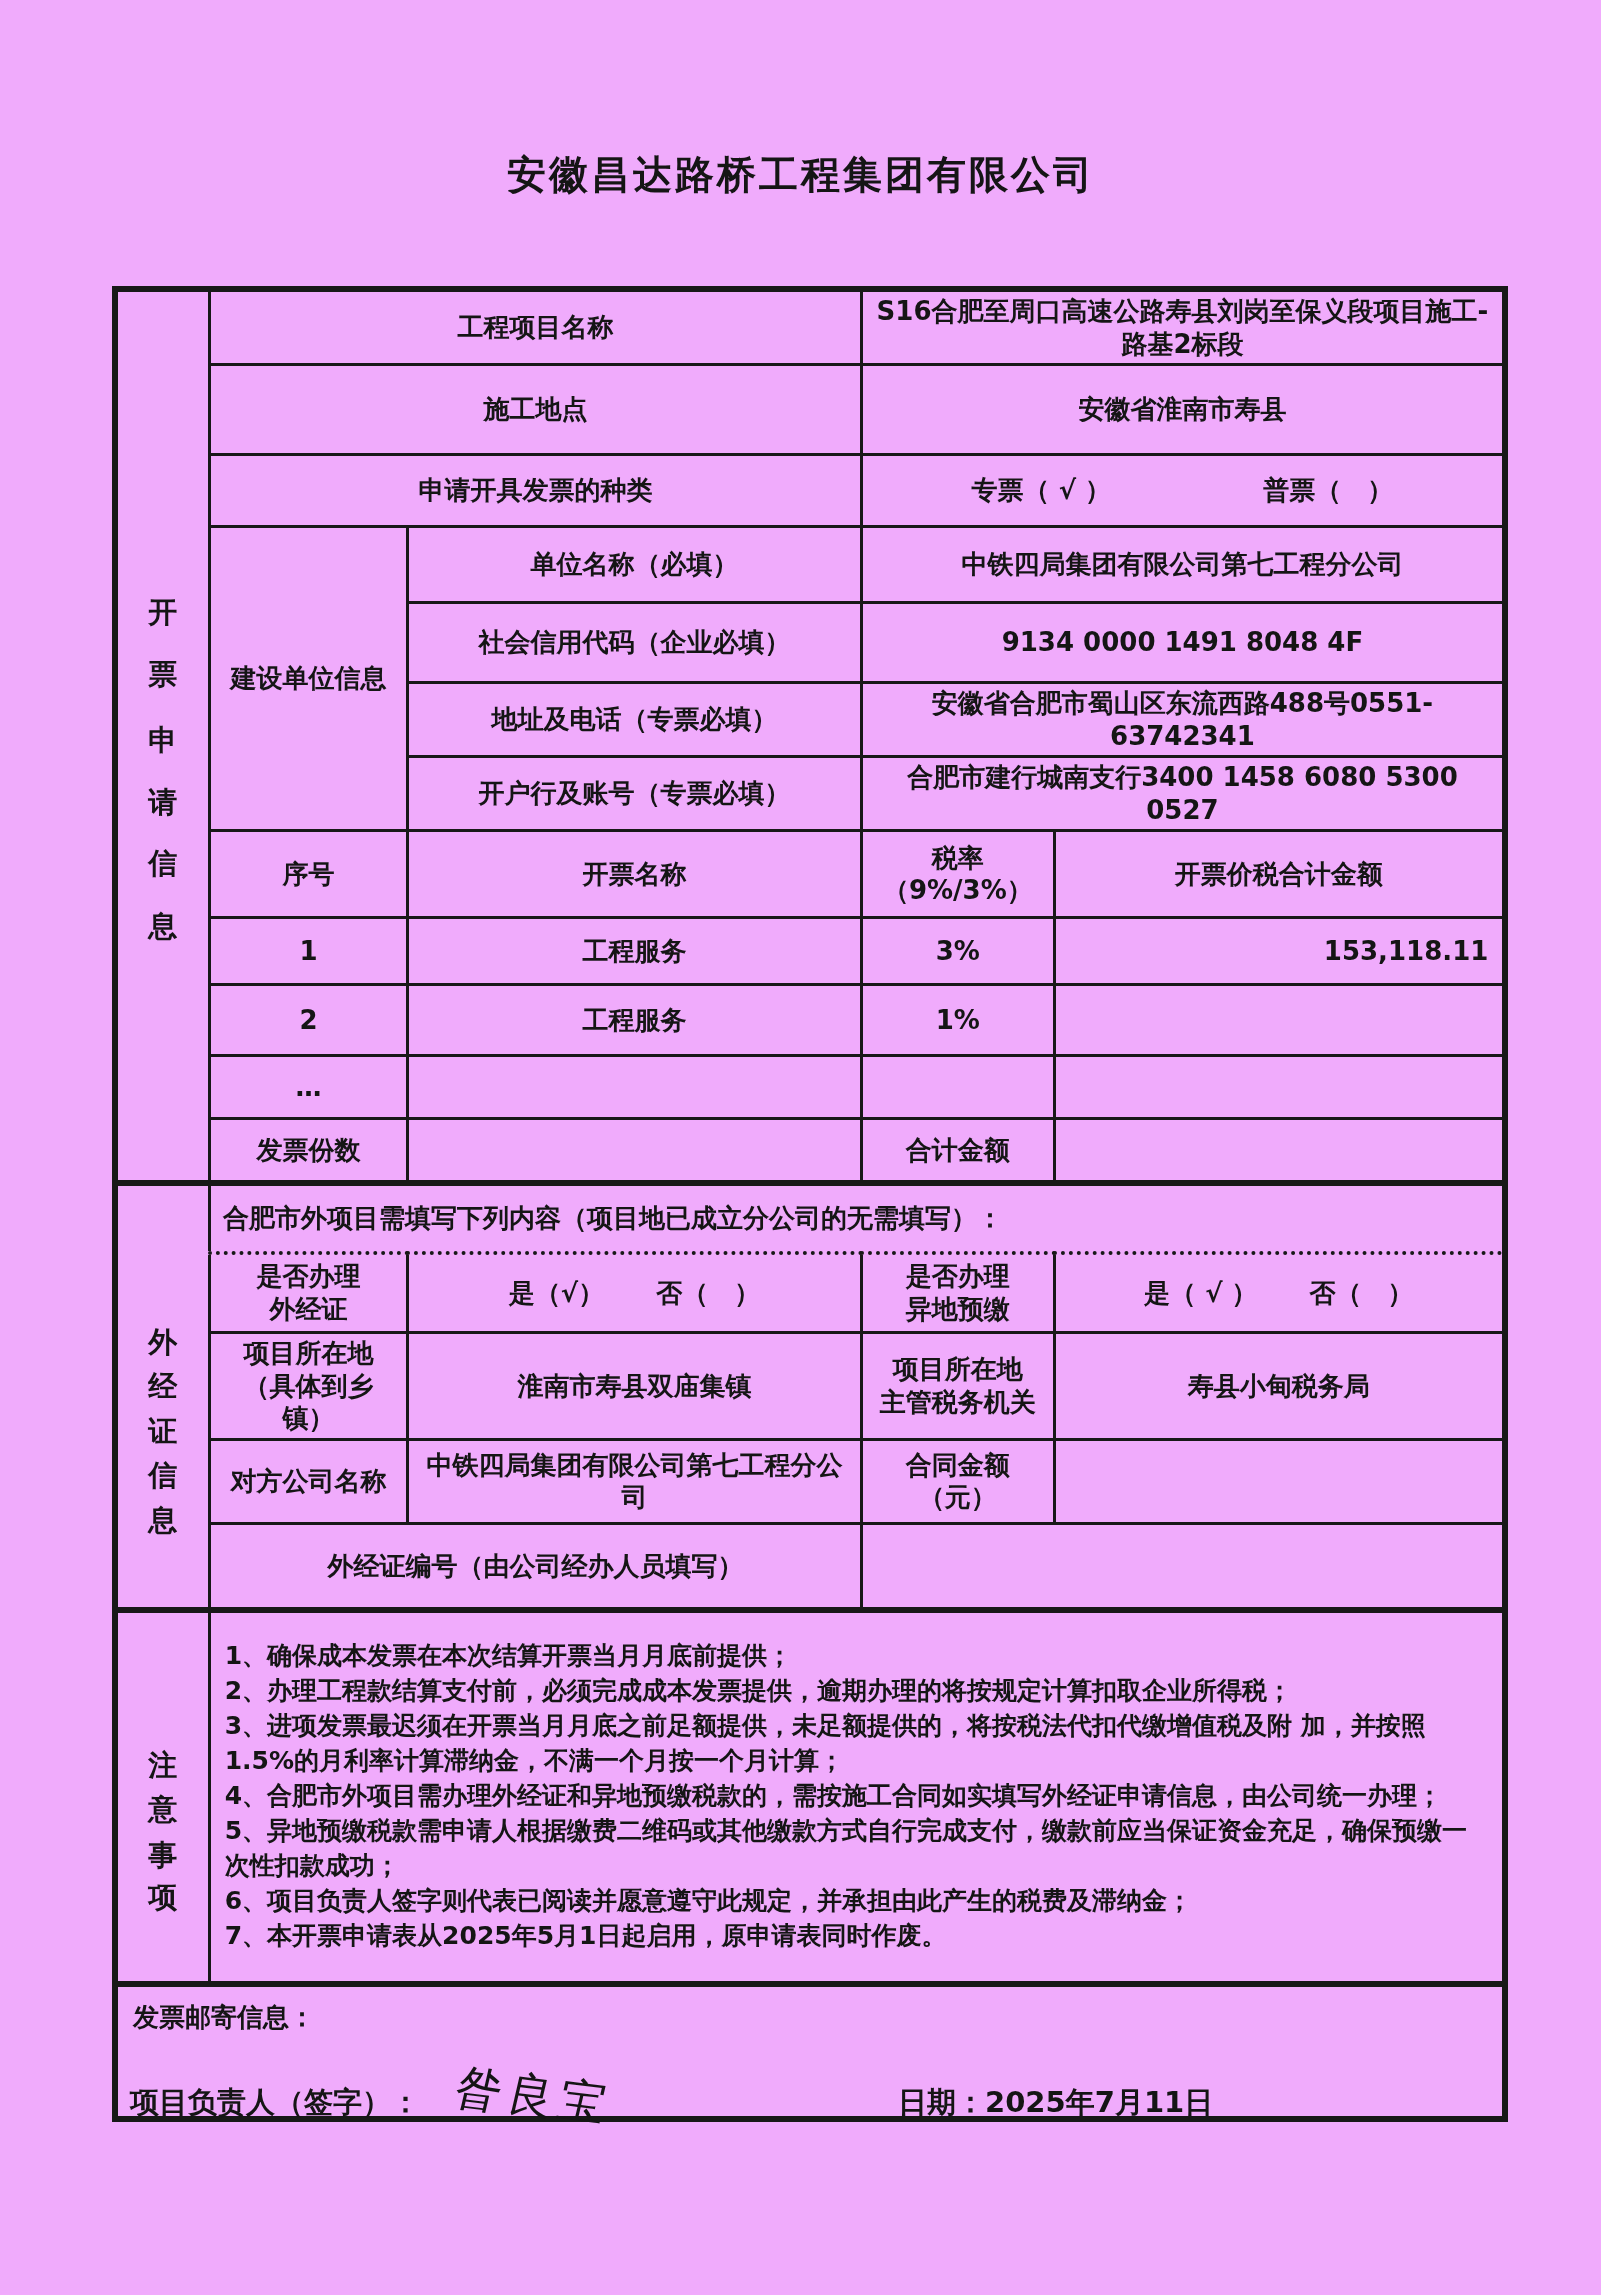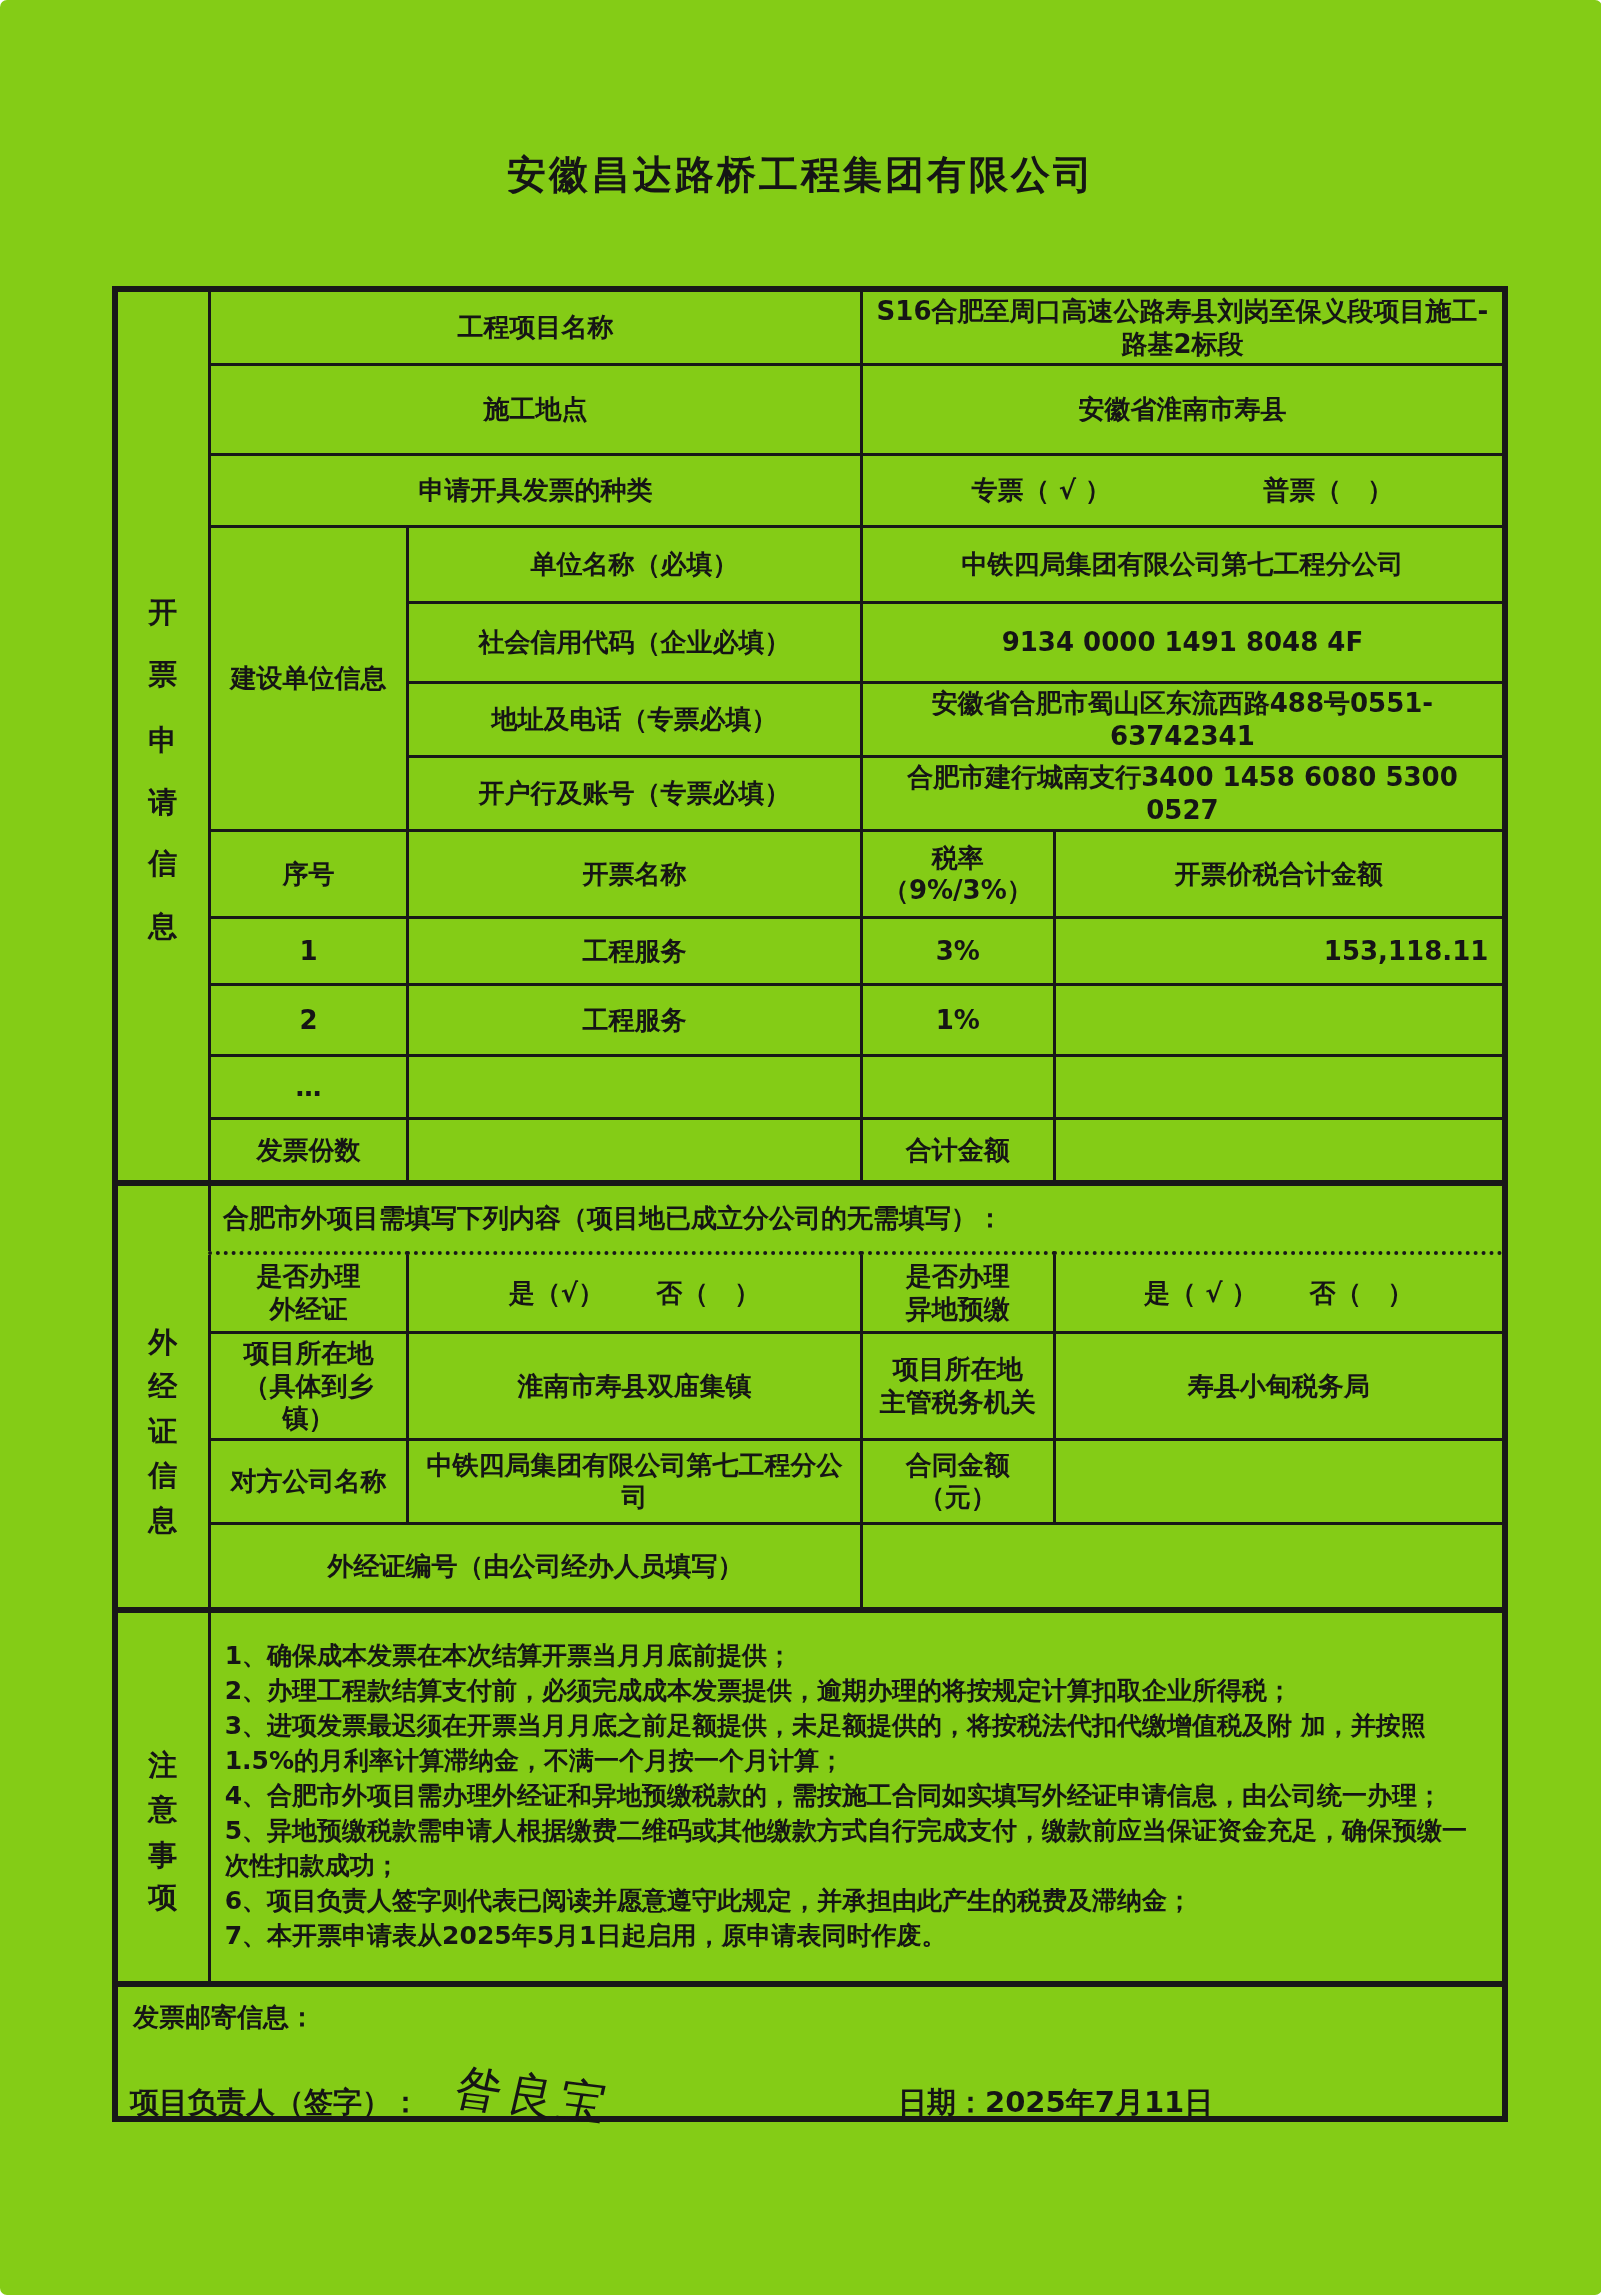--- a/index.html
+++ b/index.html
@@ -1,21 +1,21 @@
 <!DOCTYPE html>
 <html style="font-size:12px"><head>
 <meta charset="utf-8">
 <style>
   html,body{margin:0;padding:0;}
   body{
     width:1602px;height:2295px;background:#ffffff;position:relative;
     font-family:"DejaVu Sans","Liberation Sans",sans-serif;color:#151515;
     -webkit-font-smoothing:antialiased;
   }
-  .page{position:absolute;inset:0;background:#84cc16;border-radius:7px;}
+  .page{position:absolute;inset:0;background:#f0abfc;}
 
   
   .titles{position:absolute;top:153px;left:0;width:100%;text-align:center;}
   .company-title{font-size:39px;font-weight:700;letter-spacing:3px;line-height:44px;}
   .form-title{font-size:36px;font-weight:700;letter-spacing:4.6px;line-height:39px;margin-top:30px;}
 
   
   table.form{
     position:absolute;left:112px;top:286px;width:1396px;
     border-collapse:collapse;table-layout:fixed;

